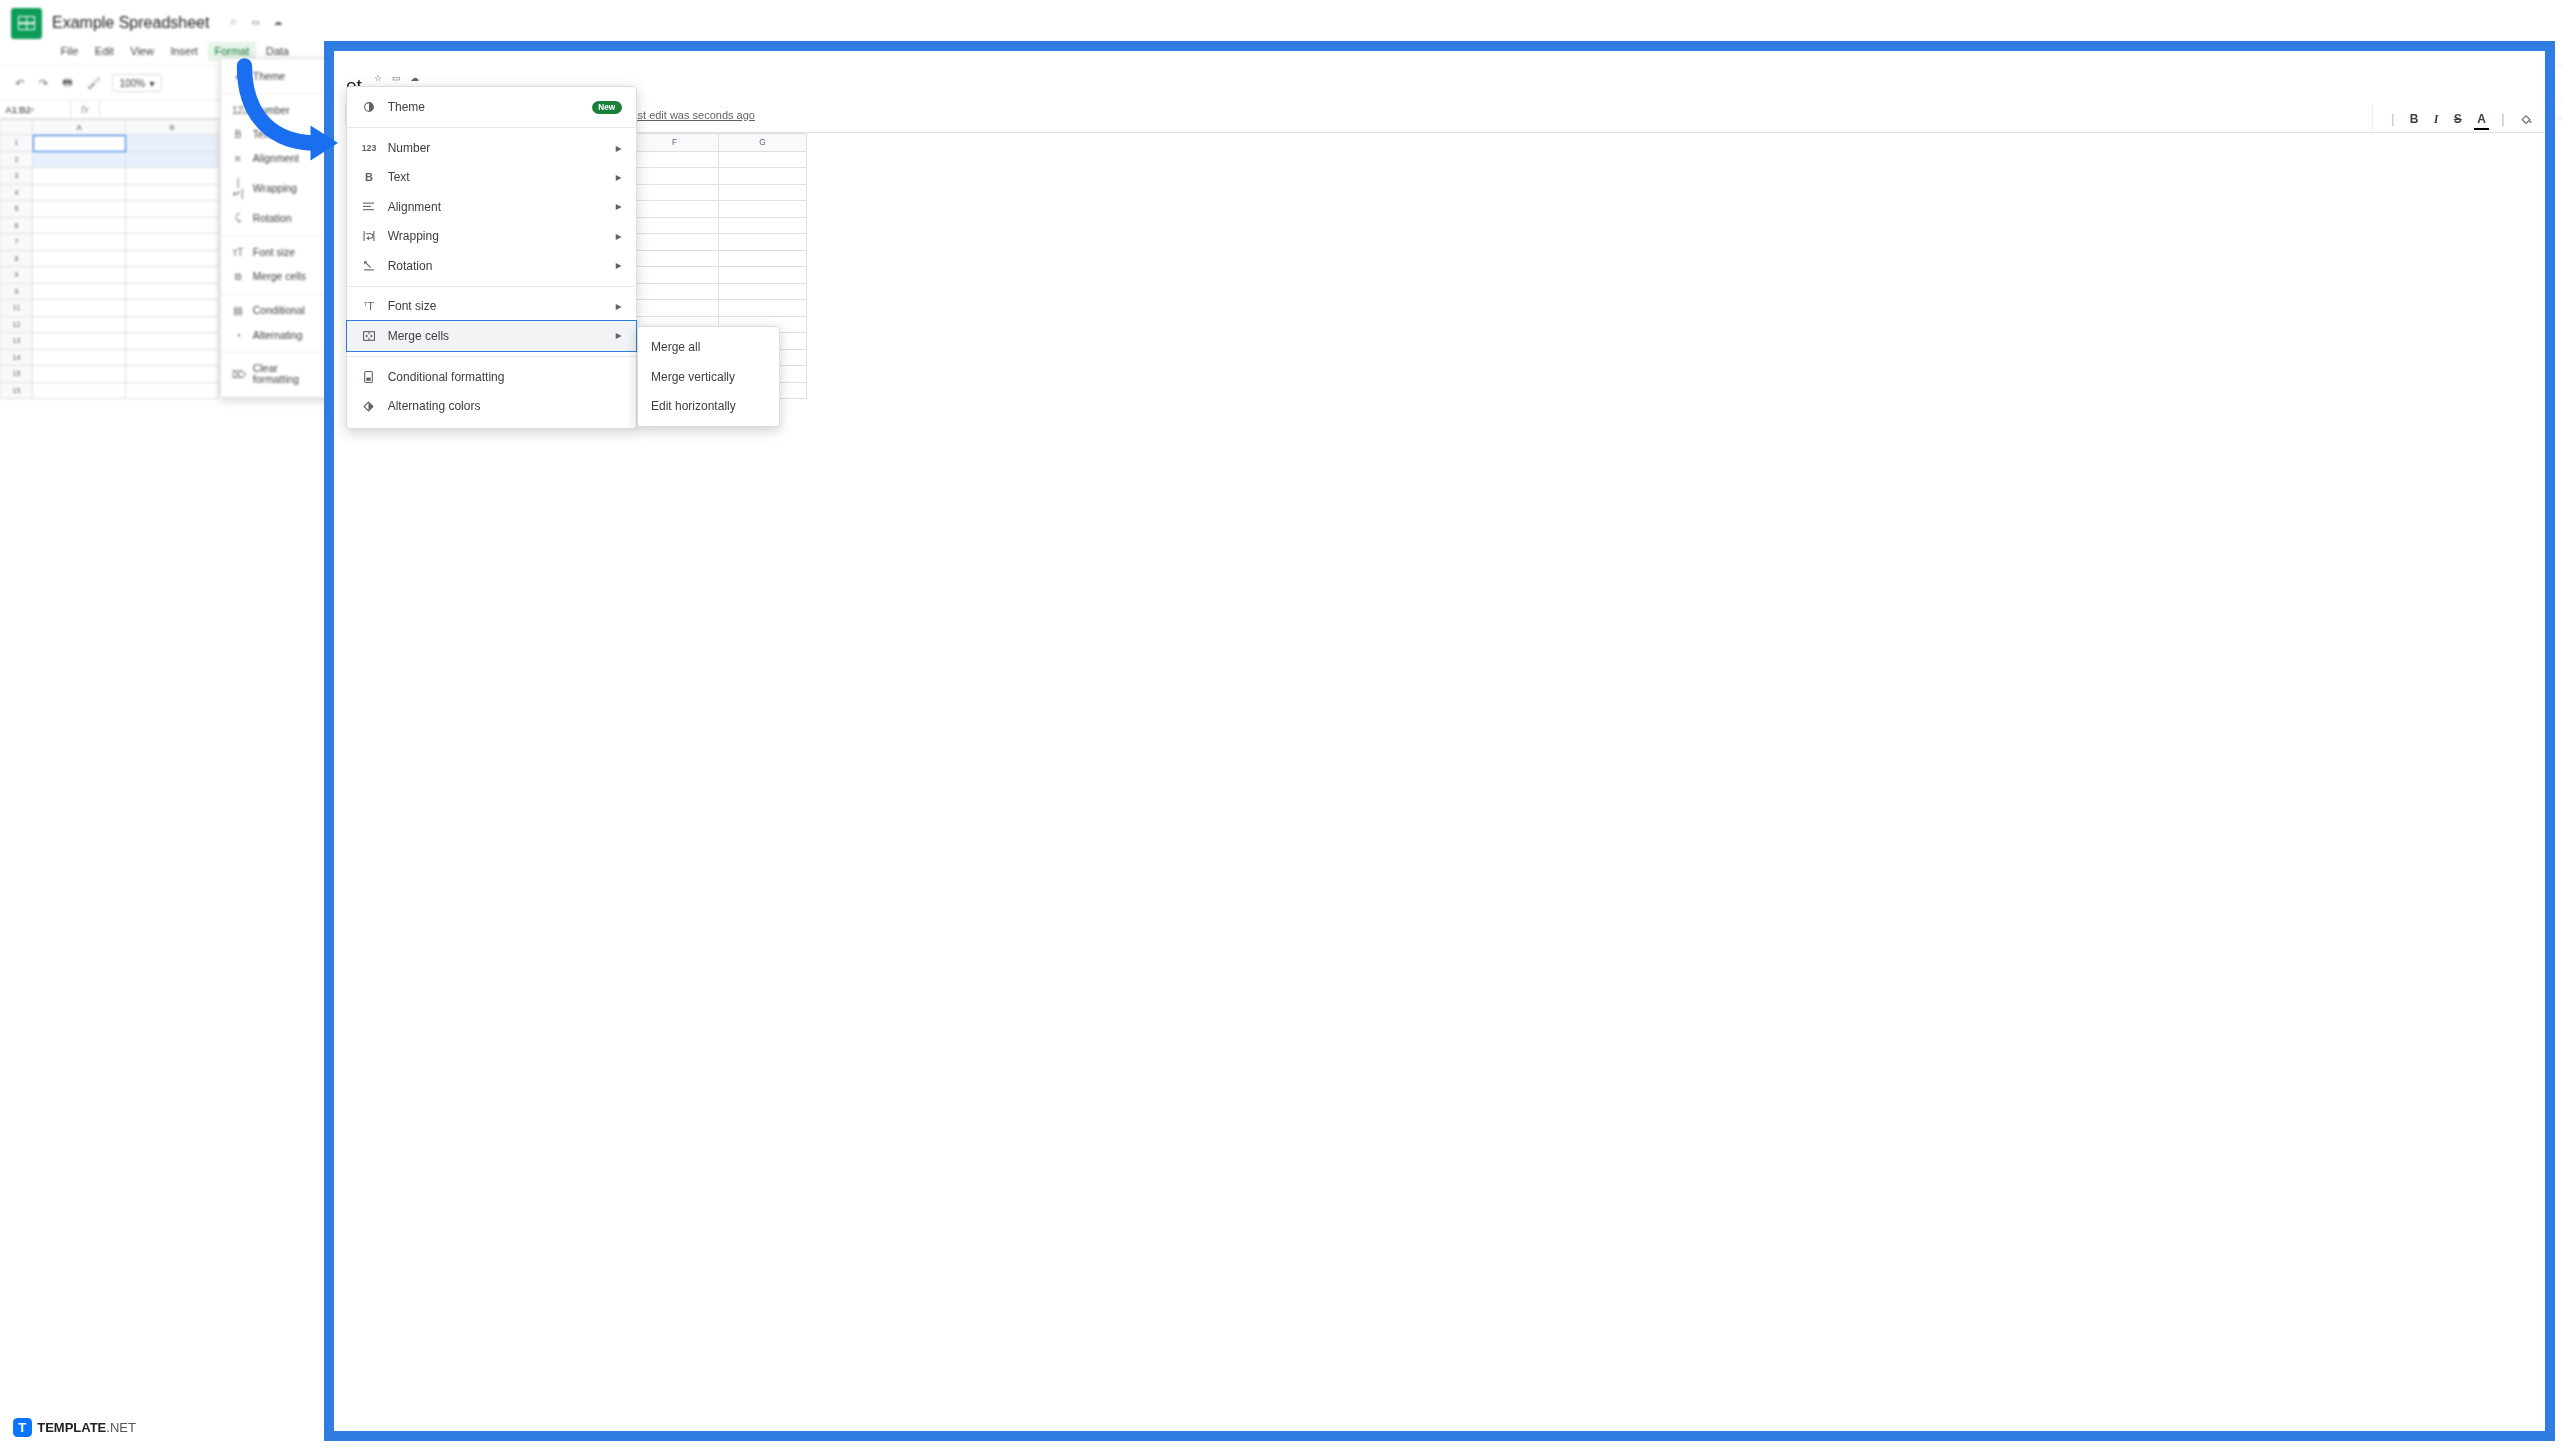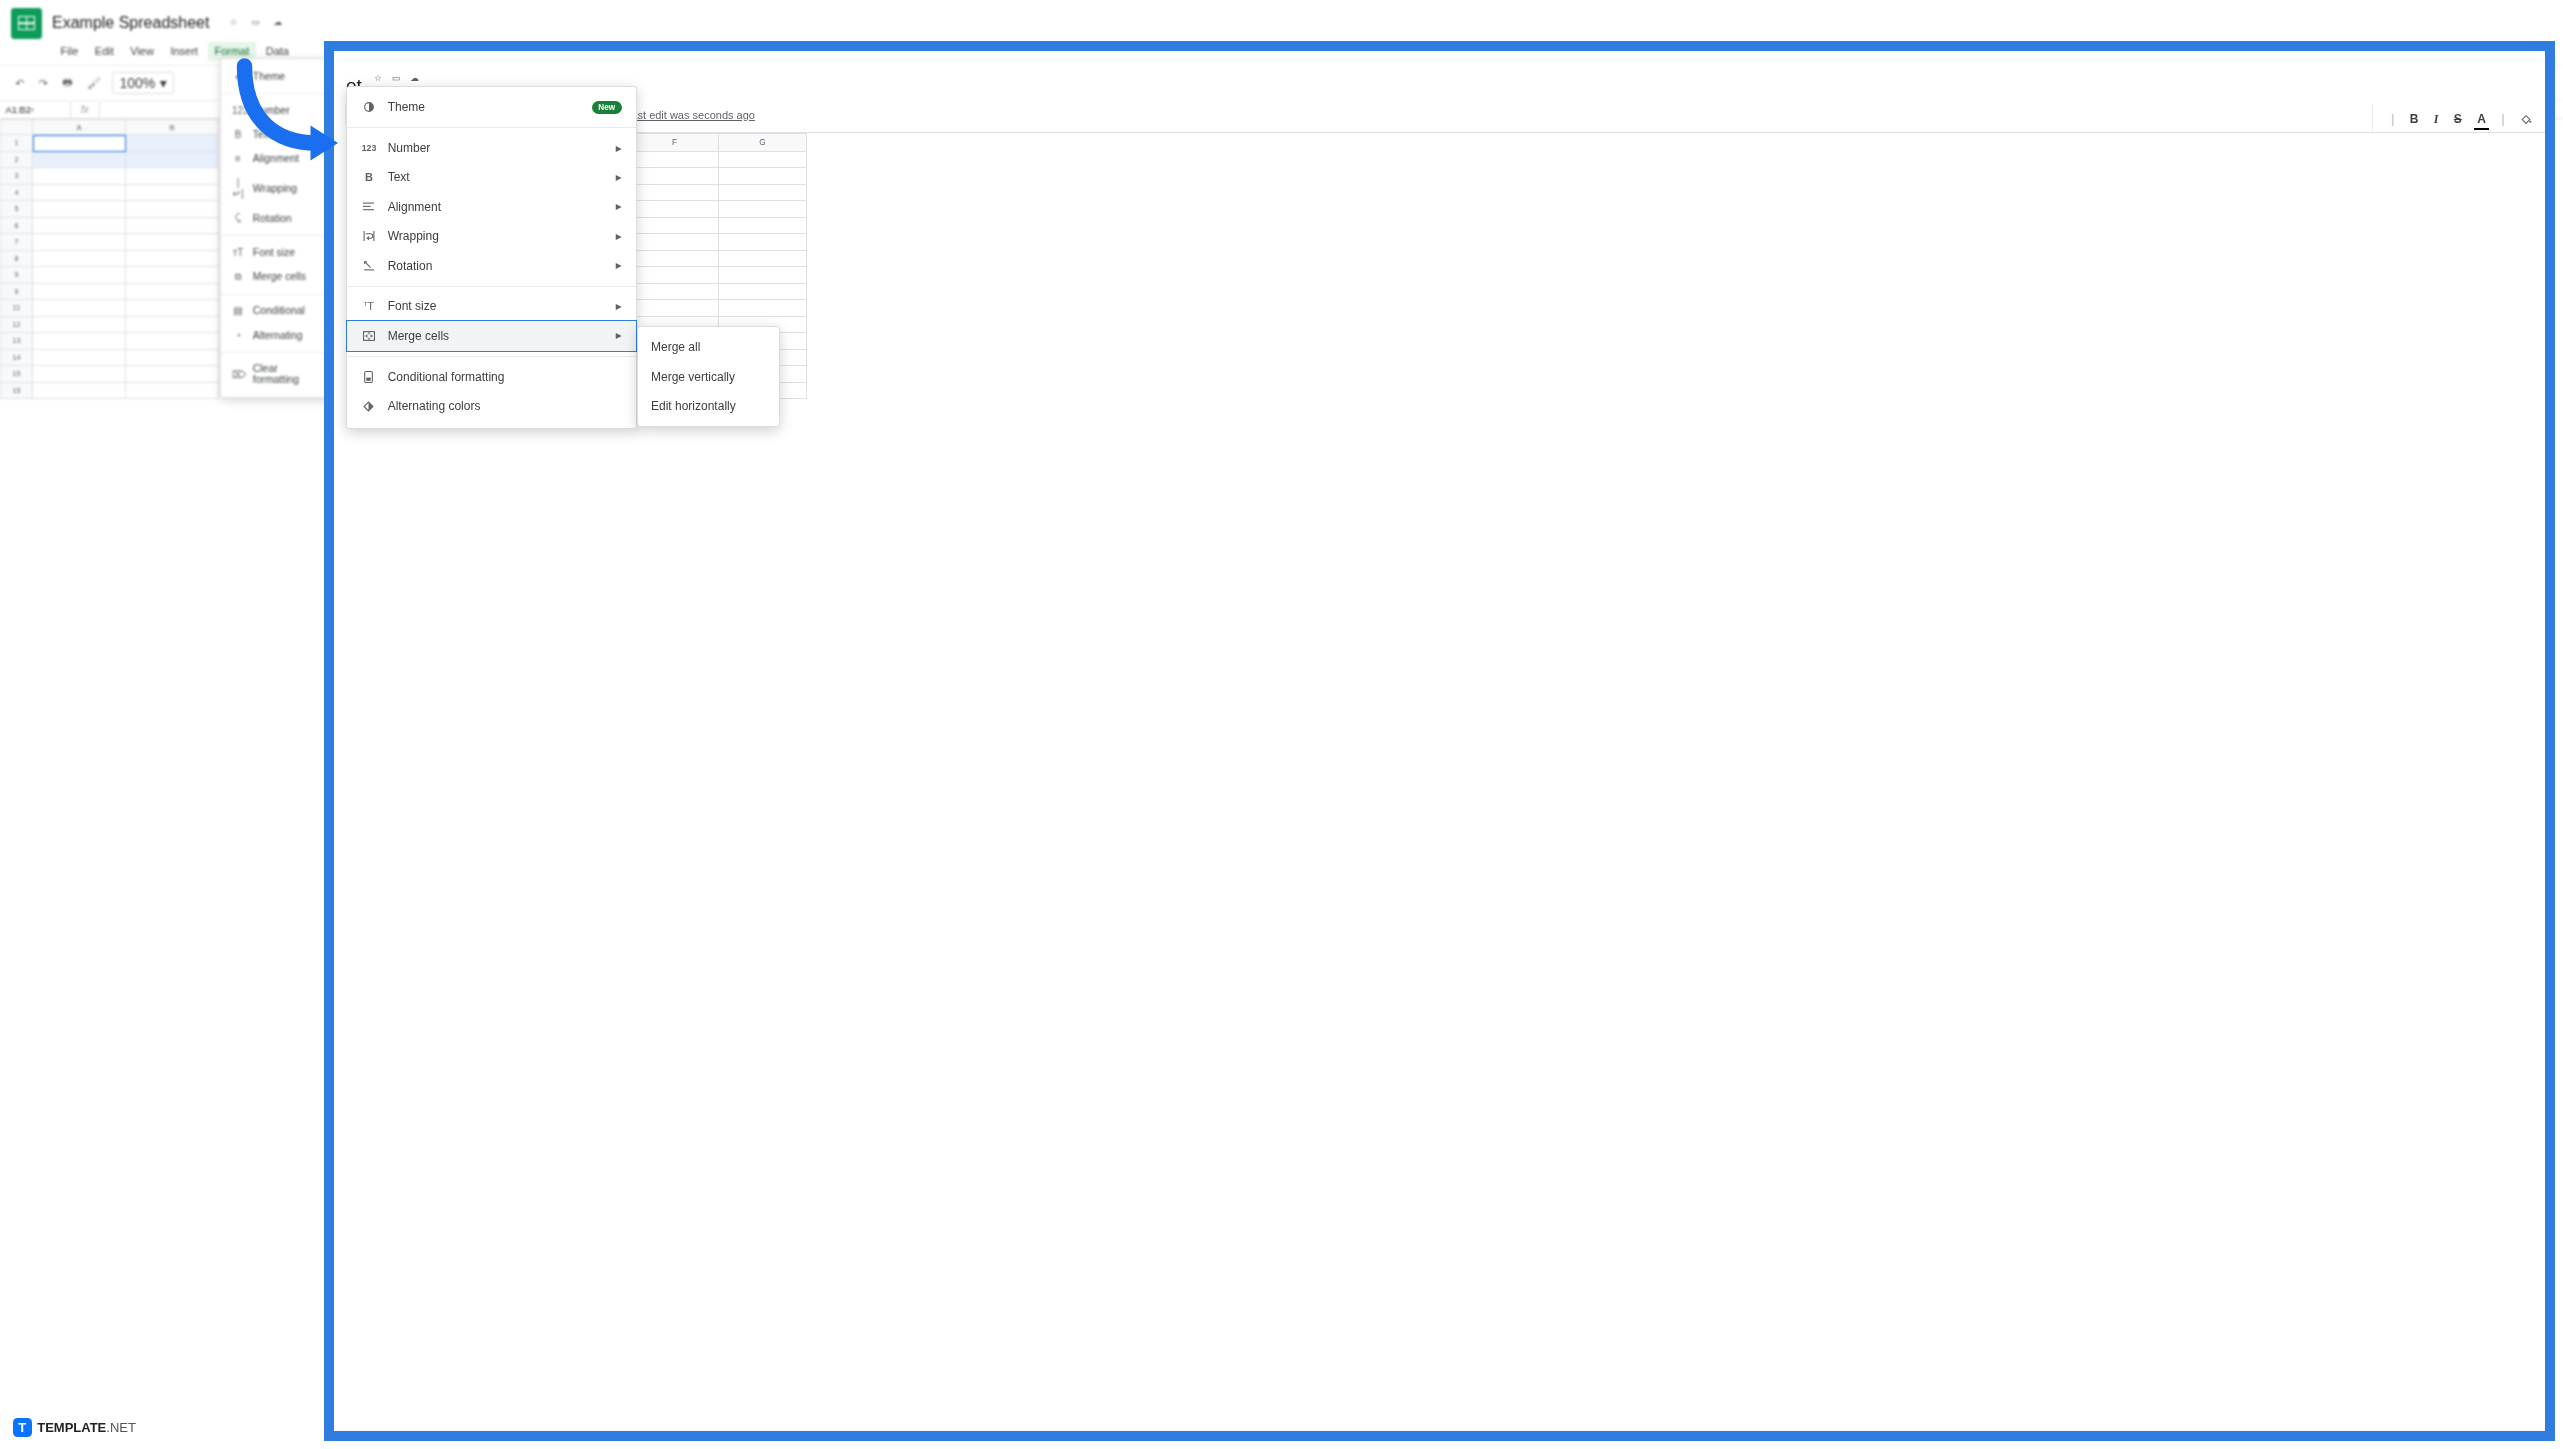--- a/index.html
+++ b/index.html
@@ -23,21 +23,21 @@
   .bg .doc-title { font-size:16px; color:#202124; }
   .bg .title-icons { display:flex; gap:10px; margin-left:10px; }
   .bg .ticon { width:12px; height:12px; color:#5f6368; }
 
   .bg .menubar { display:flex; gap:3.3px; padding:3.3px 11px 4.4px 54px; font-size:11px; color:#3c4043;}
   .bg .menubar span { padding:3.3px 6.6px; border-radius:2.2px; }
   .bg .menubar .active { background:#e6f4ea; color:#137333; }
 
   .bg .toolbar { display:flex; align-items:center; gap:7.7px; padding:5.5px 12px; border-top:0.5px solid #eee; border-bottom:0.5px solid #eee;}
   .bg .tbtn { color:#5f6368; font-size:11px; padding:2.2px 3.3px;}
-  .bg .zoom { display:flex; align-items:center; gap:4.4px; border:0.5px solid #ddd; padding:2.2px 6.6px; border-radius:2.2px; font-size:14px; color:#3c4043;}
+  .bg .zoom { display:flex; align-items:center; gap:4.4px; border:0.5px solid #ddd; padding:2.2px 6.6px; border-radius:2.2px; font-size:10px; color:#3c4043;}
 
   .bg .namebox-row { display:flex; align-items:center; border-bottom:0.5px solid #e0e0e0; }
   .bg .namebox { width:71px; padding:3.3px 5.5px; font-size:9.3px; color:#202124; border-right:0.5px solid #e0e0e0; display:flex; align-items:center; justify-content:flex-start;}
   .bg .fx { padding:0 10px; color:#9aa0a6; font-style:italic; font-size:10px;}
   .bg .fx-border { border-right:0.5px solid #e0e0e0; height:15.4px; }
 
   .bg .sheet { display:flex; }
   .bg .rowhdrs { display:flex; flex-direction:column; }
   .bg .corner { width:33px; height:16.5px; border:0.5px solid #e0e0e0; background:#f8f9fa;}
   .bg .rowhdr { width:33px; height:16.5px; border:0.5px solid #e0e0e0; border-top:none; background:#f8f9fa; font-size:7.1px; color:#5f6368; display:flex; align-items:center; justify-content:center;}

